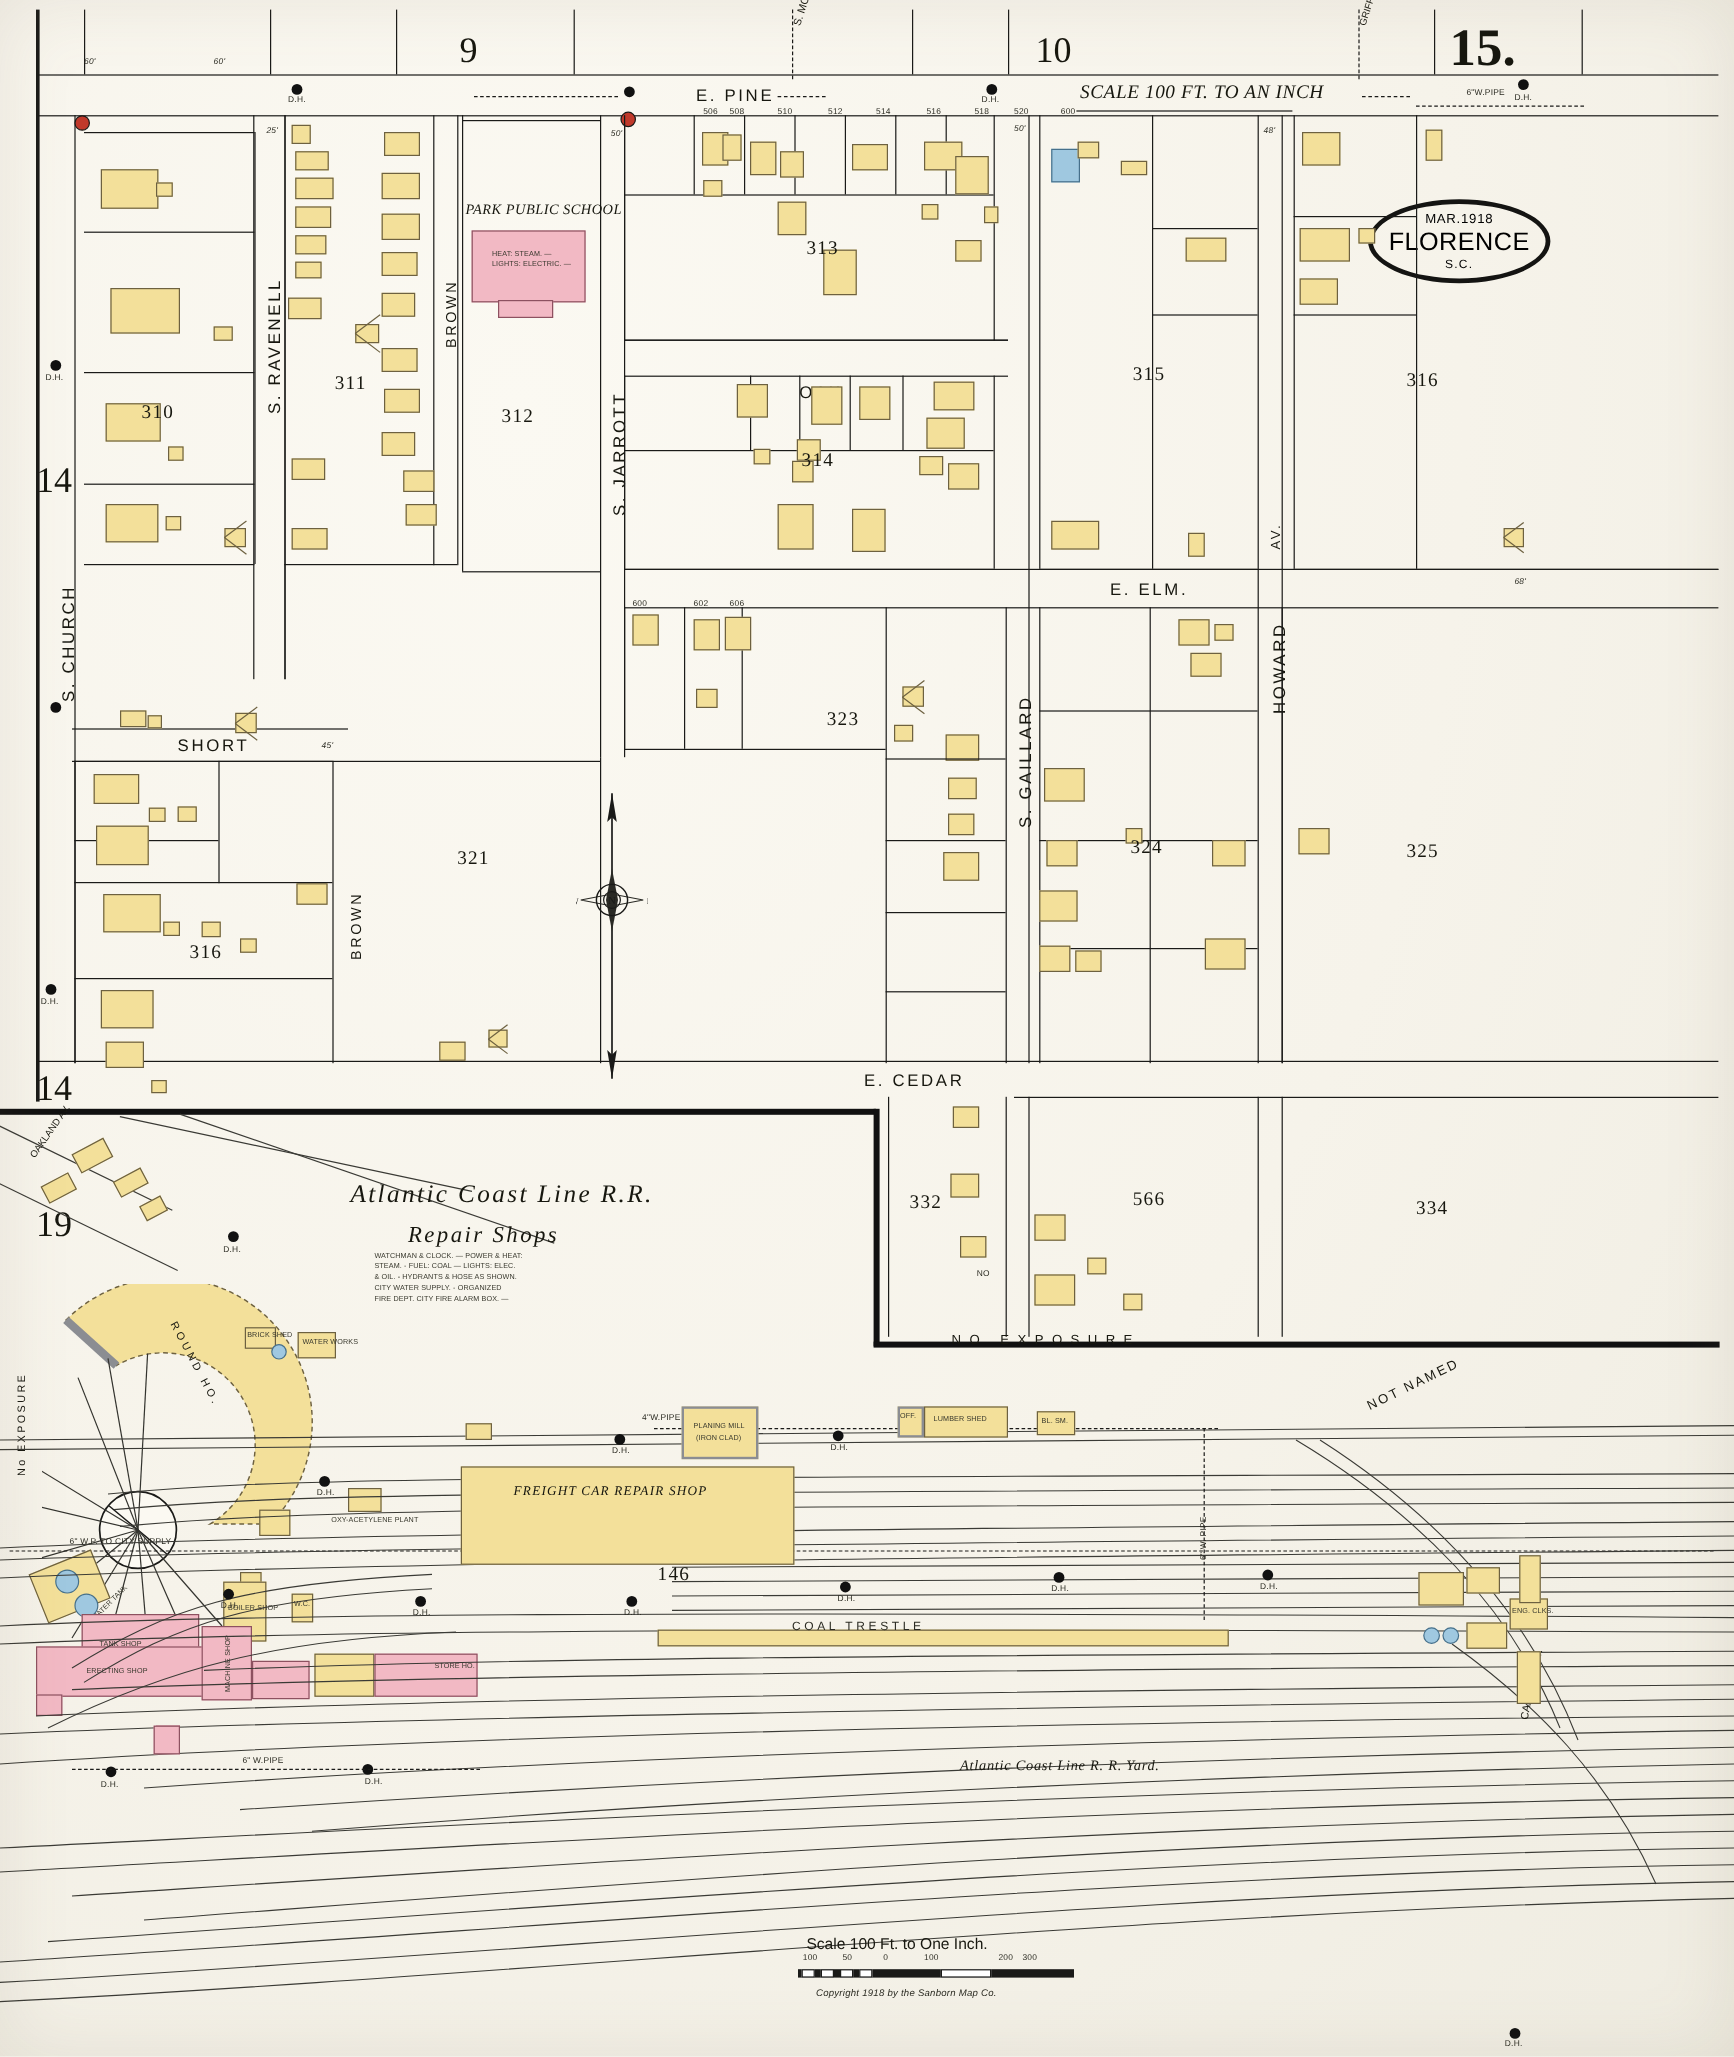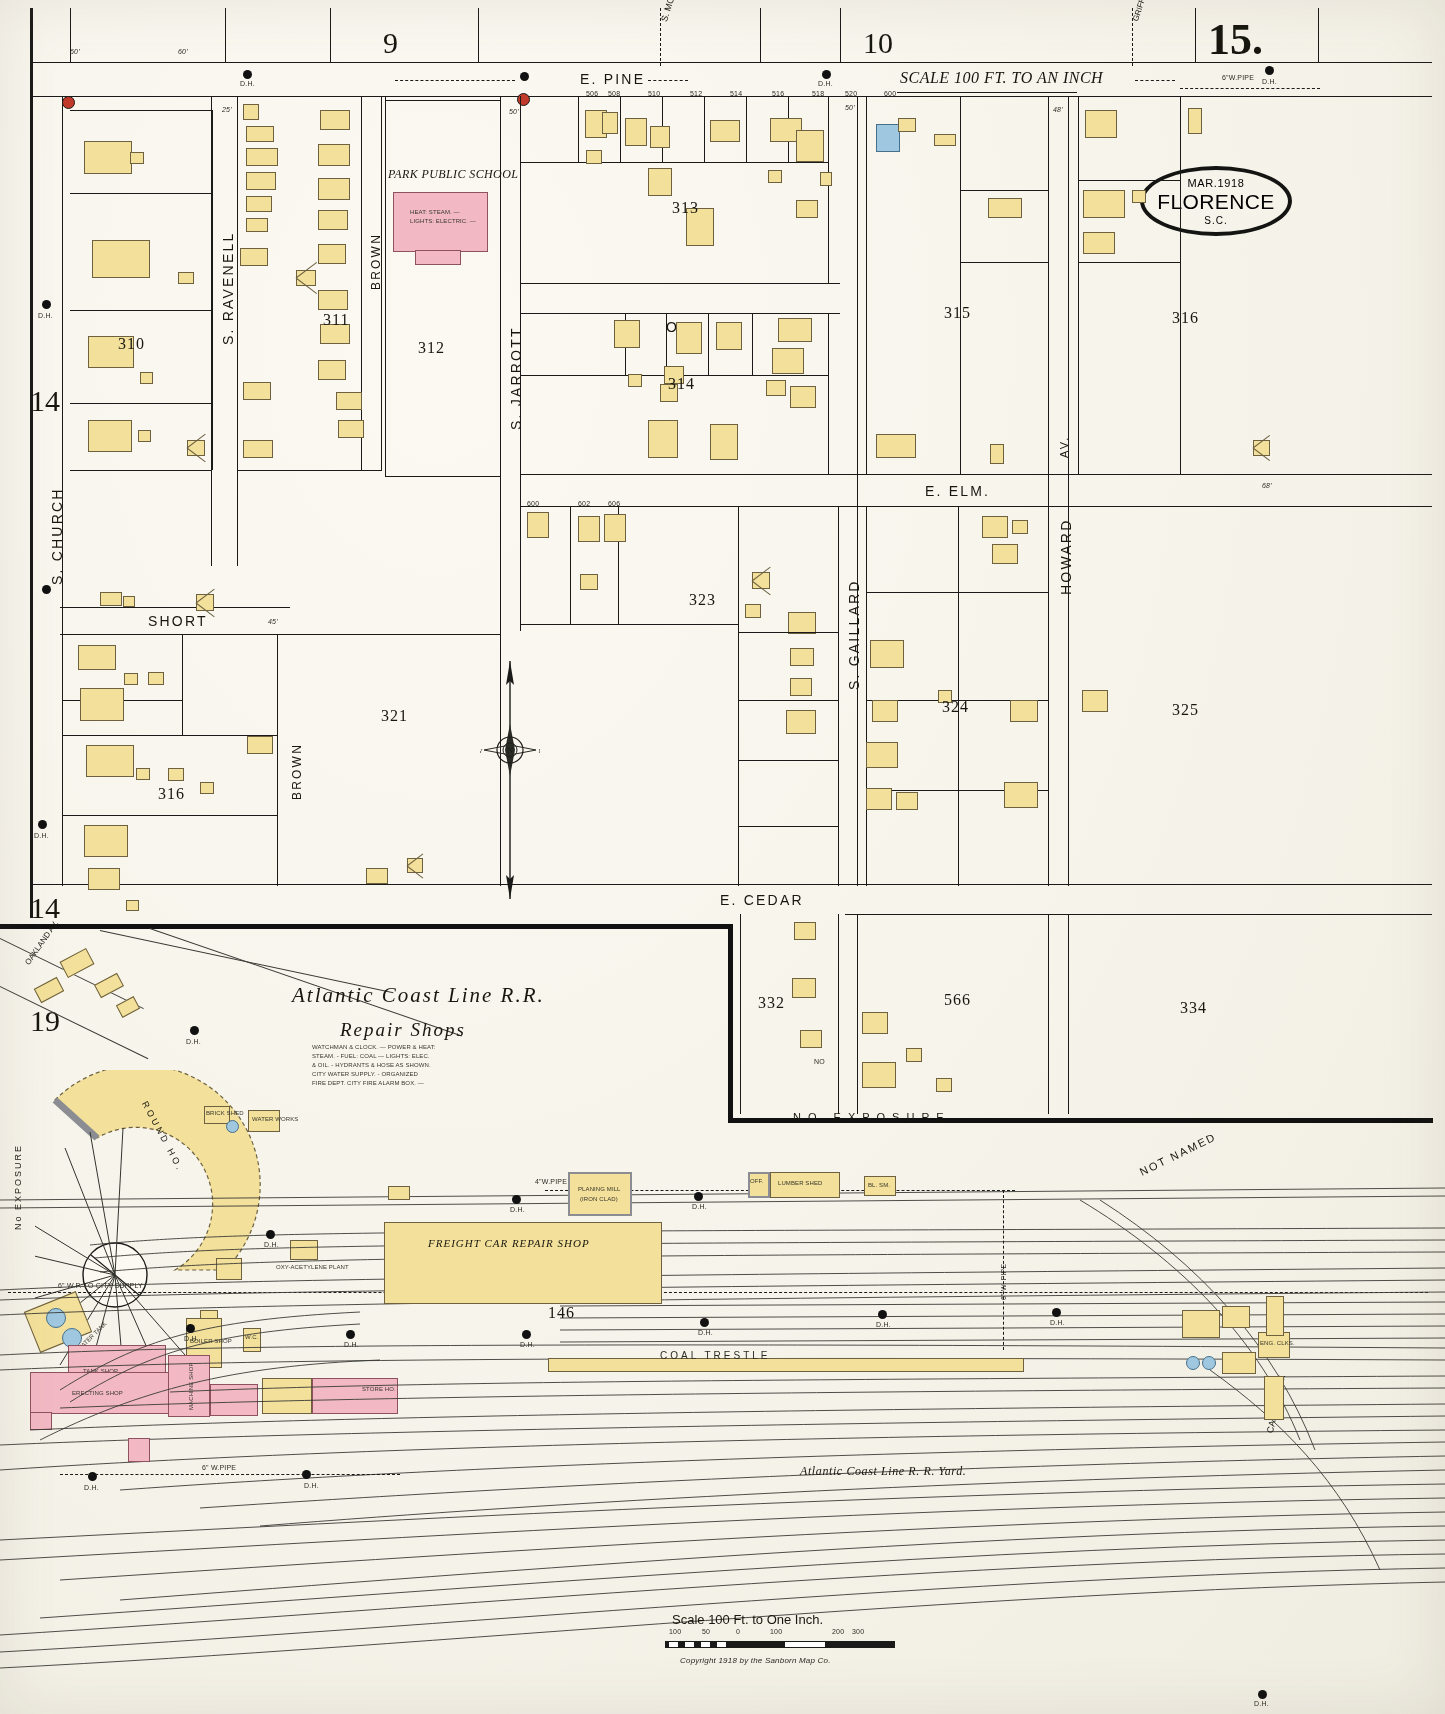--- a/index.html
+++ b/index.html
@@ -286,21 +286,21 @@
   <div class="bldg" style="left:320px; top:110px; width:30px; height:20px;"></div>
   <div class="bldg" style="left:318px; top:144px; width:32px; height:22px;"></div>
   <div class="bldg" style="left:318px; top:178px; width:32px; height:22px;"></div>
   <div class="bldg" style="left:318px; top:210px; width:30px; height:20px;"></div>
   <div class="bldg" style="left:318px; top:244px; width:28px; height:20px;"></div>
   <div class="bldg" style="left:318px; top:290px; width:30px; height:20px;"></div>
   <div class="bldg" style="left:320px; top:324px; width:30px; height:20px;"></div>
   <div class="bldg" style="left:318px; top:360px; width:28px; height:20px;"></div>
   <div class="bldg" style="left:336px; top:392px; width:26px; height:18px;"></div>
   <div class="bldg" style="left:338px; top:420px; width:26px; height:18px;"></div>
-  <div class="t blocknum" style="left:279px; top:312px;margin-left:44px;">311</div>
+  <div class="t blocknum" style="left:279px; top:312px;">311</div>
 
   <div class="ln v" style="left:385px; top:96px; height:380px;"></div>
   <div class="ln h" style="left:385px; top:476px; width:115px;"></div>
   <div class="ln h" style="left:385px; top:100px; width:115px;"></div>
   <div class="t scriptlabel" style="left:388px; top:168px; font-size:12px; letter-spacing:.4px;">PARK PUBLIC SCHOOL</div>
   <div class="bldg brick" style="left:393px; top:192px; width:95px; height:60px;"></div>
   <div class="bldg brick" style="left:415px; top:250px; width:46px; height:15px;"></div>
   <div class="t tiny2" style="left:410px; top:209px;">HEAT: STEAM. —</div>
   <div class="t tiny2" style="left:410px; top:218px;">LIGHTS: ELECTRIC. —</div>
   <div class="t blocknum" style="left:418px; top:340px;text-align:center;">312</div>

